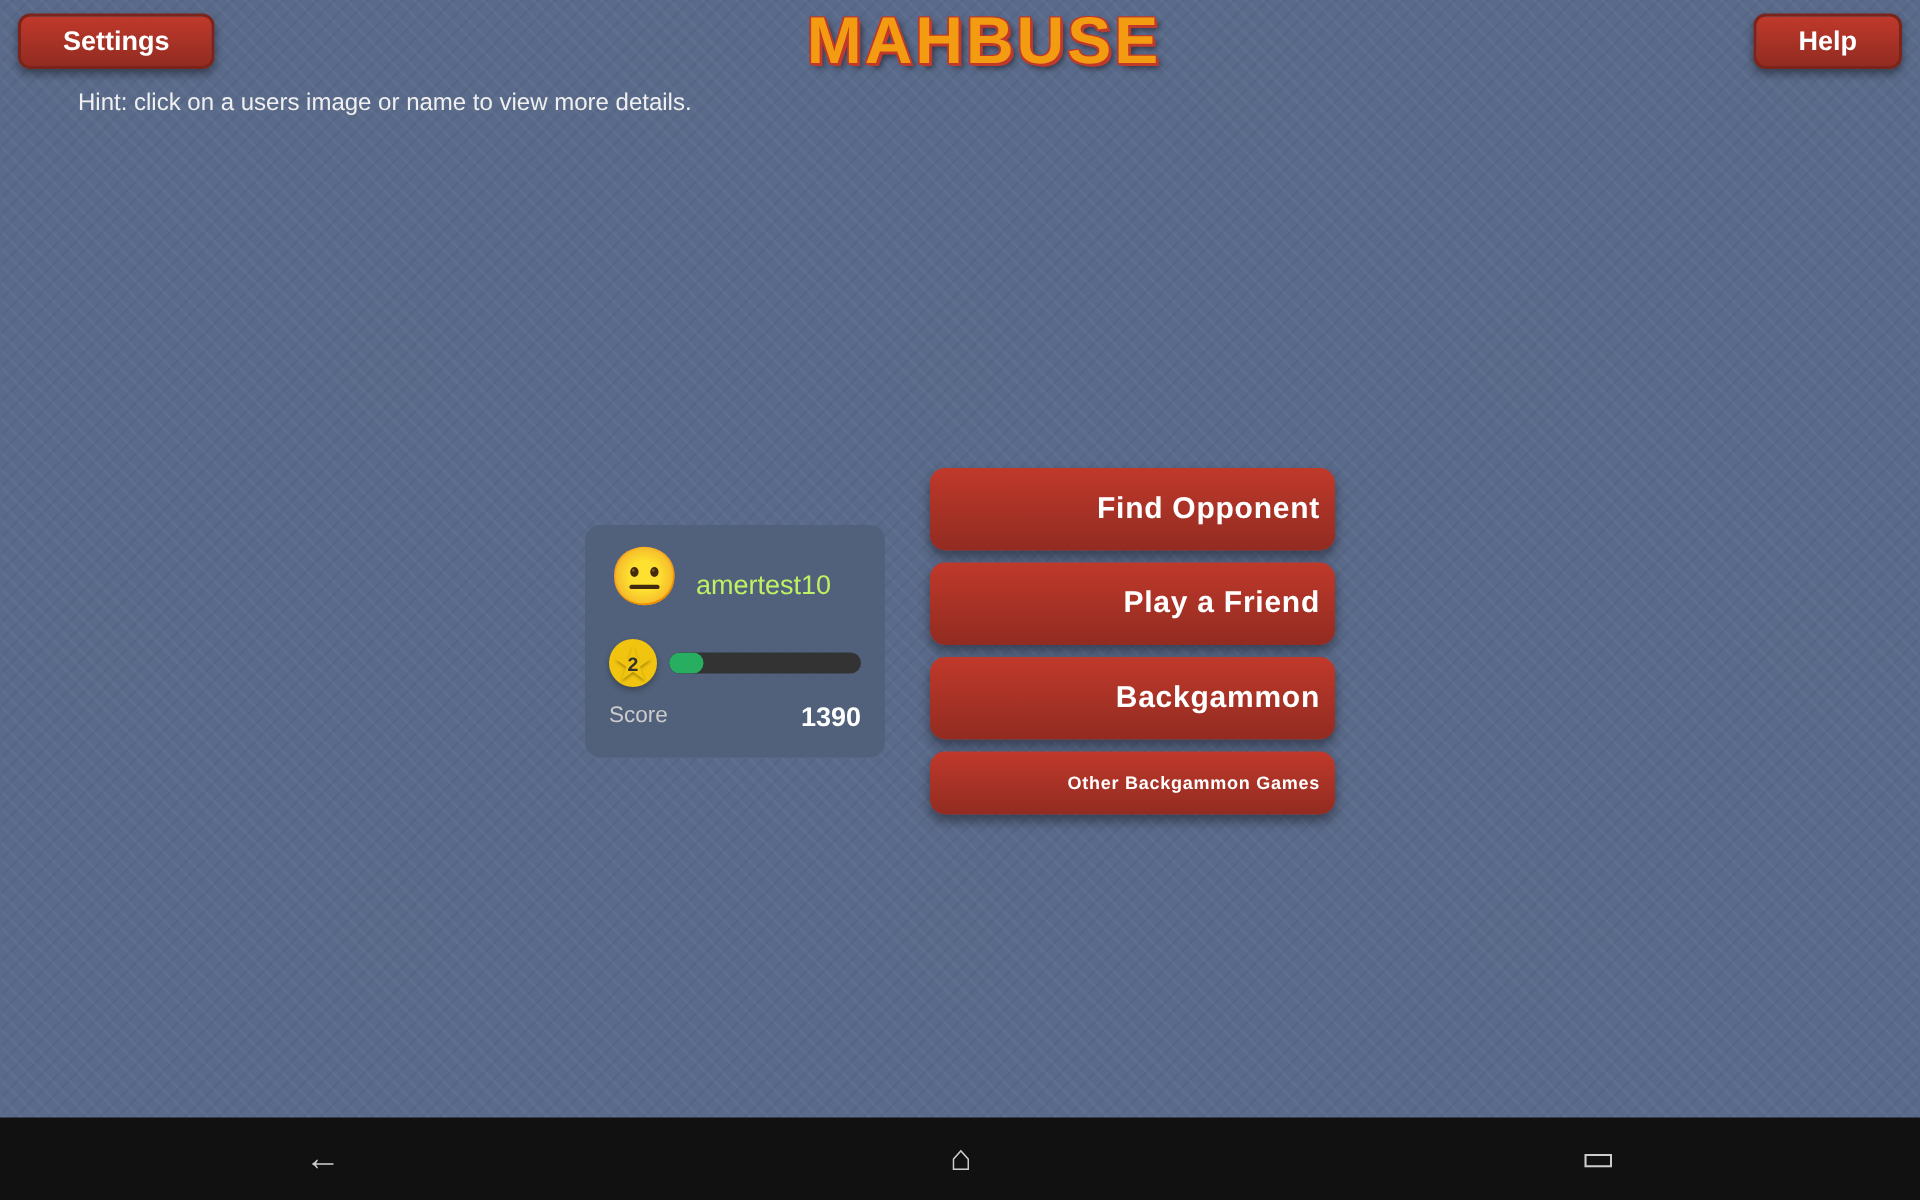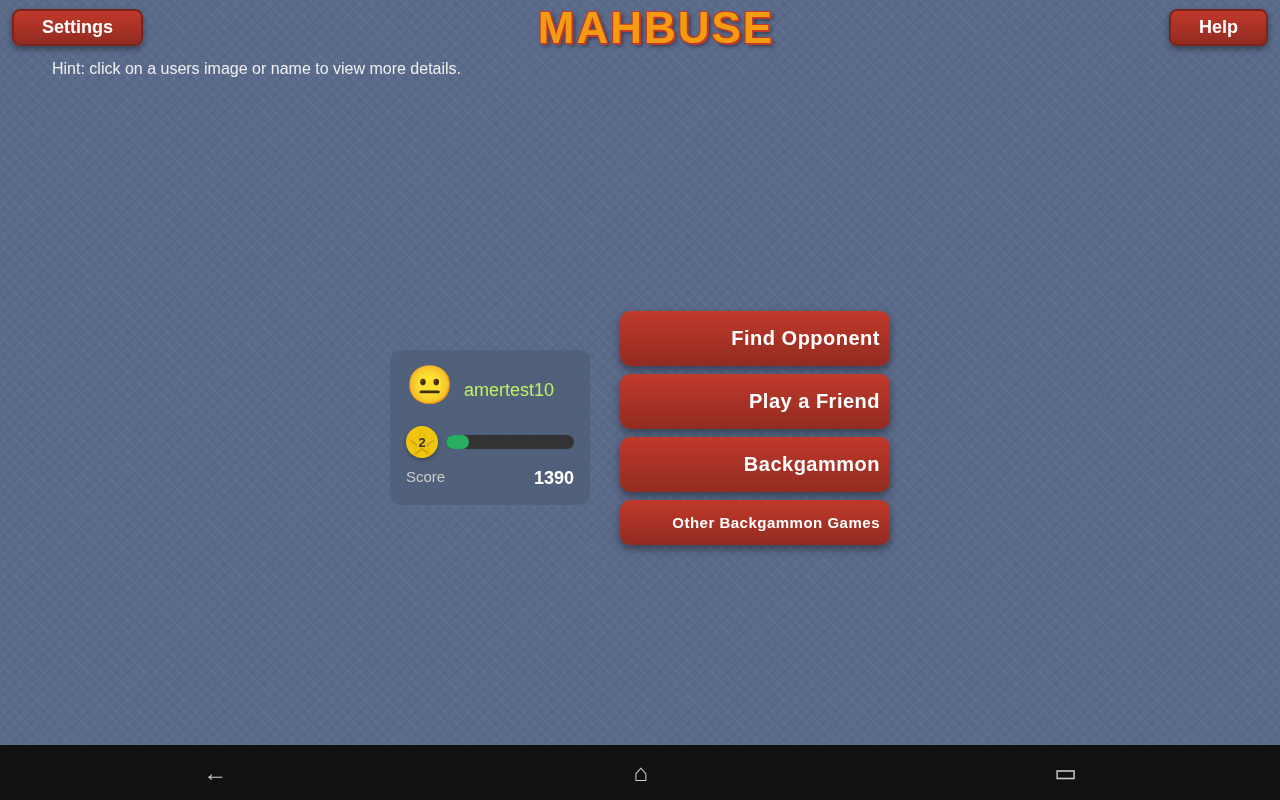--- a/index.html
+++ b/index.html
@@ -211,21 +211,21 @@
       font-weight: bold;
       padding: 16px 10px;
       cursor: pointer;
       box-shadow: 0 4px 8px rgba(0,0,0,0.4);
       text-align: right;
       width: 100%;
       letter-spacing: 0.5px;
     }
 
     .main-btn.small-text {
-      font-size: 15px;
+      font-size: 12px;
       padding: 14px 10px;
     }
 
     
     .bottom-bar {
       position: absolute;
       bottom: 0;
       left: 0;
       right: 0;
       height: 55px;

